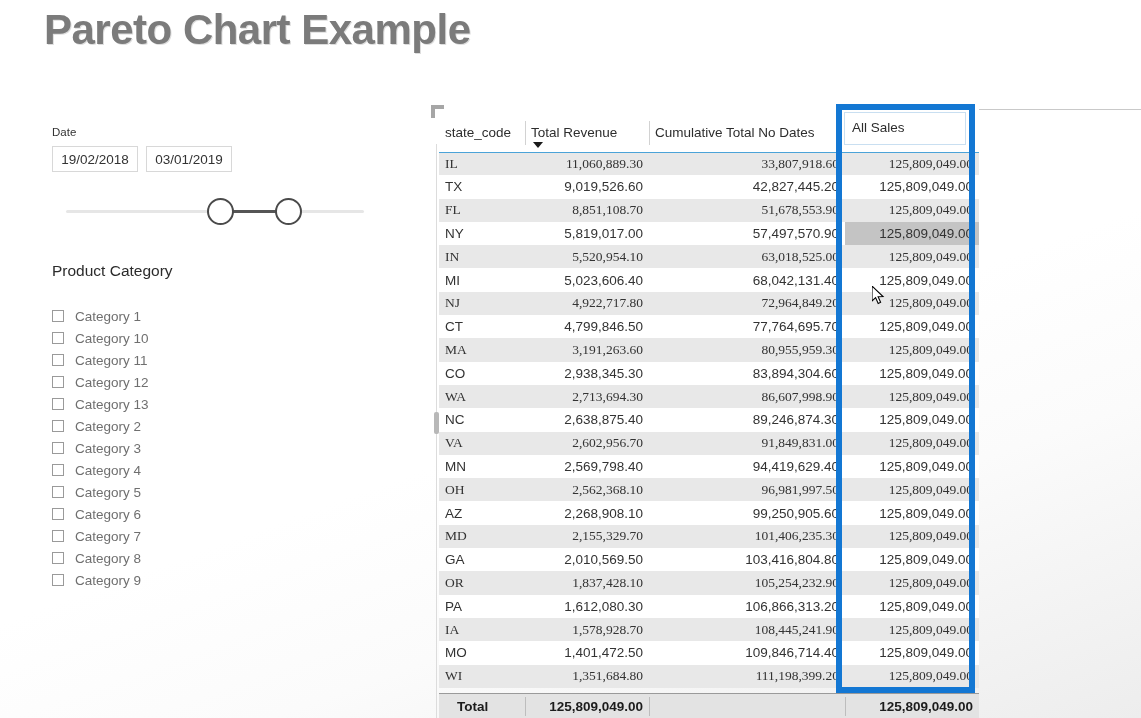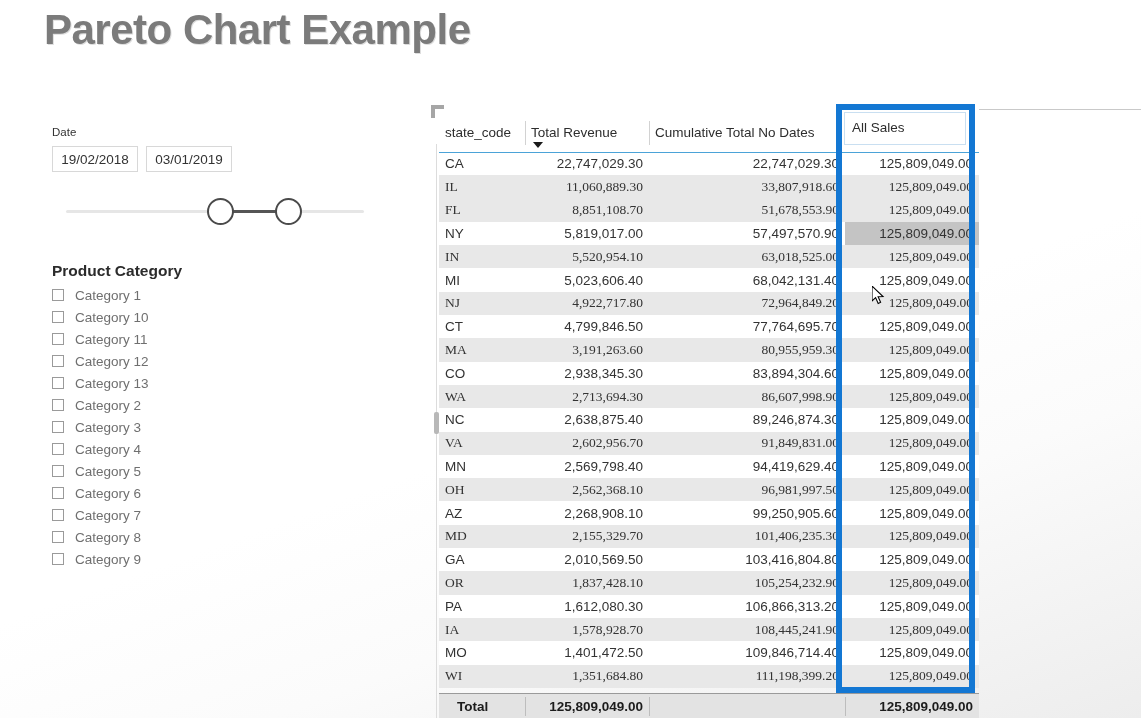--- a/index.html
+++ b/index.html
@@ -63,21 +63,21 @@
     border-radius: 50%;
     background: #fff;
     border: 2px solid #4a4a4a;
   }
   .slider-handle.left  { left: 155px; }
   .slider-handle.right { left: 223px; }
 
   
   #cat-slicer { position: absolute; left: 52px; top: 262px; width: 230px; }
   #cat-title {
-    font-size: 15.5px; font-weight: bold; color: #2b2b2b; margin-bottom: 4px;
+    font-size: 15.5px; font-weight: normal; color: #2b2b2b; margin-bottom: 25px;
   }
   .cat-item {
     display: flex; align-items: center;
     height: 22px;
     cursor: default;
   }
   .cat-check {
     width: 12px; height: 12px;
     border: 1px solid #9a9a9a;
     background: #fff;
@@ -329,30 +329,30 @@
               <span class="colsep"></span>
               <span>Cumulative Total No Dates</span>
             </th>
             <th class="num">
               <span class="colsep"></span>
               <span>All Sales</span>
             </th>
           </tr>
         </thead>
         <tbody id="table-body">
-            <tr class="norm">
-              <td class="st">CA</td>
-              <td class="num">22,747,029.30</td>
-              <td class="num">22,747,029.30</td>
-              <td class="num">125,809,049.00</td>
-            </tr>
             <tr class="alt">
               <td class="st">IL</td>
               <td class="num">11,060,889.30</td>
               <td class="num">33,807,918.60</td>
+              <td class="num">125,809,049.00</td>
+            </tr>
+            <tr class="norm">
+              <td class="st">TX</td>
+              <td class="num">9,019,526.60</td>
+              <td class="num">42,827,445.20</td>
               <td class="num">125,809,049.00</td>
             </tr>
             <tr class="alt">
               <td class="st">FL</td>
               <td class="num">8,851,108.70</td>
               <td class="num">51,678,553.90</td>
               <td class="num">125,809,049.00</td>
             </tr>
             <tr class="norm">
               <td class="st">NY</td>

